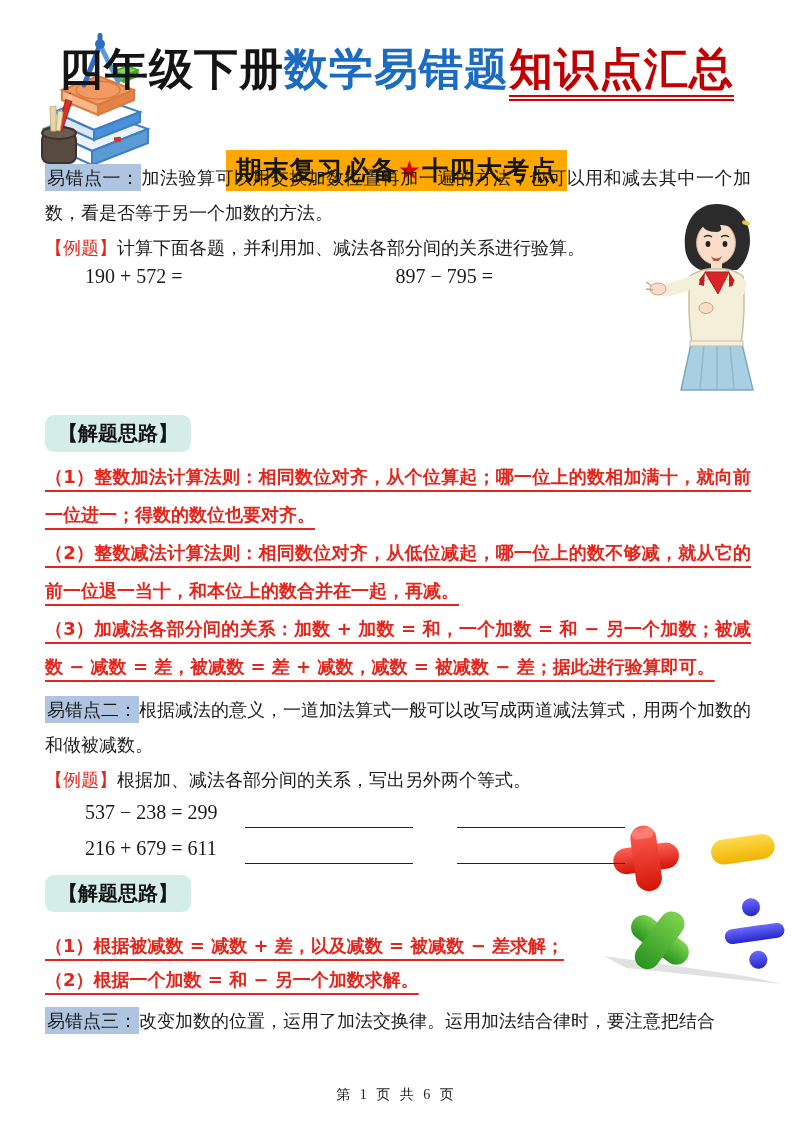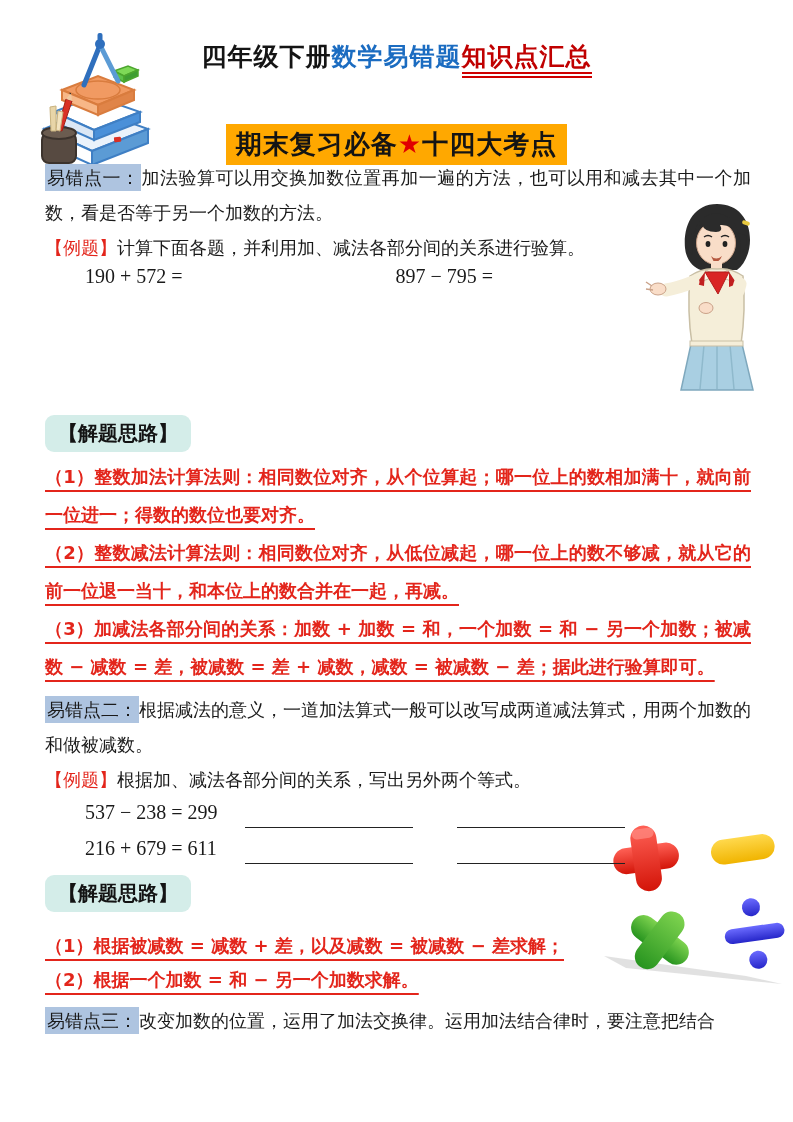--- a/index.html
+++ b/index.html
@@ -3,21 +3,21 @@
 <meta charset="utf-8">
 <style>
   html,body{margin:0;padding:0;background:#888;}
   .page{
     position:relative;width:793px;height:1122px;margin:0 auto;background:#ffffff;
     font-family:"DejaVu Sans",sans-serif;color:#000;overflow:hidden;
   }
   
   .books-illustration{position:absolute;left:26px;top:33px;width:128px;height:138px;}
   .header{position:absolute;top:40px;left:0;width:100%;text-align:center;}
-  .title{font-size:25px;font-weight:bold;letter-spacing:1px;white-space:nowrap;}
+  .title{font-size:44px;font-weight:bold;letter-spacing:1px;white-space:nowrap;}
   .t-black{color:#141414;}
   .t-blue{color:#1b6cc1;}
   .t-red{color:#c00000;border-bottom:6px double #cf0000;padding-bottom:1px;}
   .subtitle-wrap{margin-top:11px;}
   .subtitle{display:inline-block;background:#ffa800;color:#141414;font-weight:bold;
     font-size:26px;padding:3px 10px;letter-spacing:1px;margin-top:40px;}
   .subtitle .star{color:#e00000;}
   
   .content{position:absolute;left:45px;top:160px;width:706px;}
   .body-par{margin:0;font-size:18px;line-height:35px;text-align:justify;color:#1a1a1a;}
@@ -218,14 +218,15 @@
       <span class="solution-box">【解题思路】</span>
     </div>
 
     <p class="red-par single mt4">（1）根据被减数 = 减数 + 差，以及减数 = 被减数 − 差求解；</p>
     <p class="red-par single">（2）根据一个加数 = 和 − 另一个加数求解。</p>
 
     <p class="body-par mt6"><span class="hl-label">易错点三：</span><span>改变加数的位置，运用了加法交换律。运用加法结合律时，要注意把结合</span></p>
 
   </div>
 
+  <div class="footer">第 1 页 共 6 页</div>
 
 </div>
 
 </body></html>

